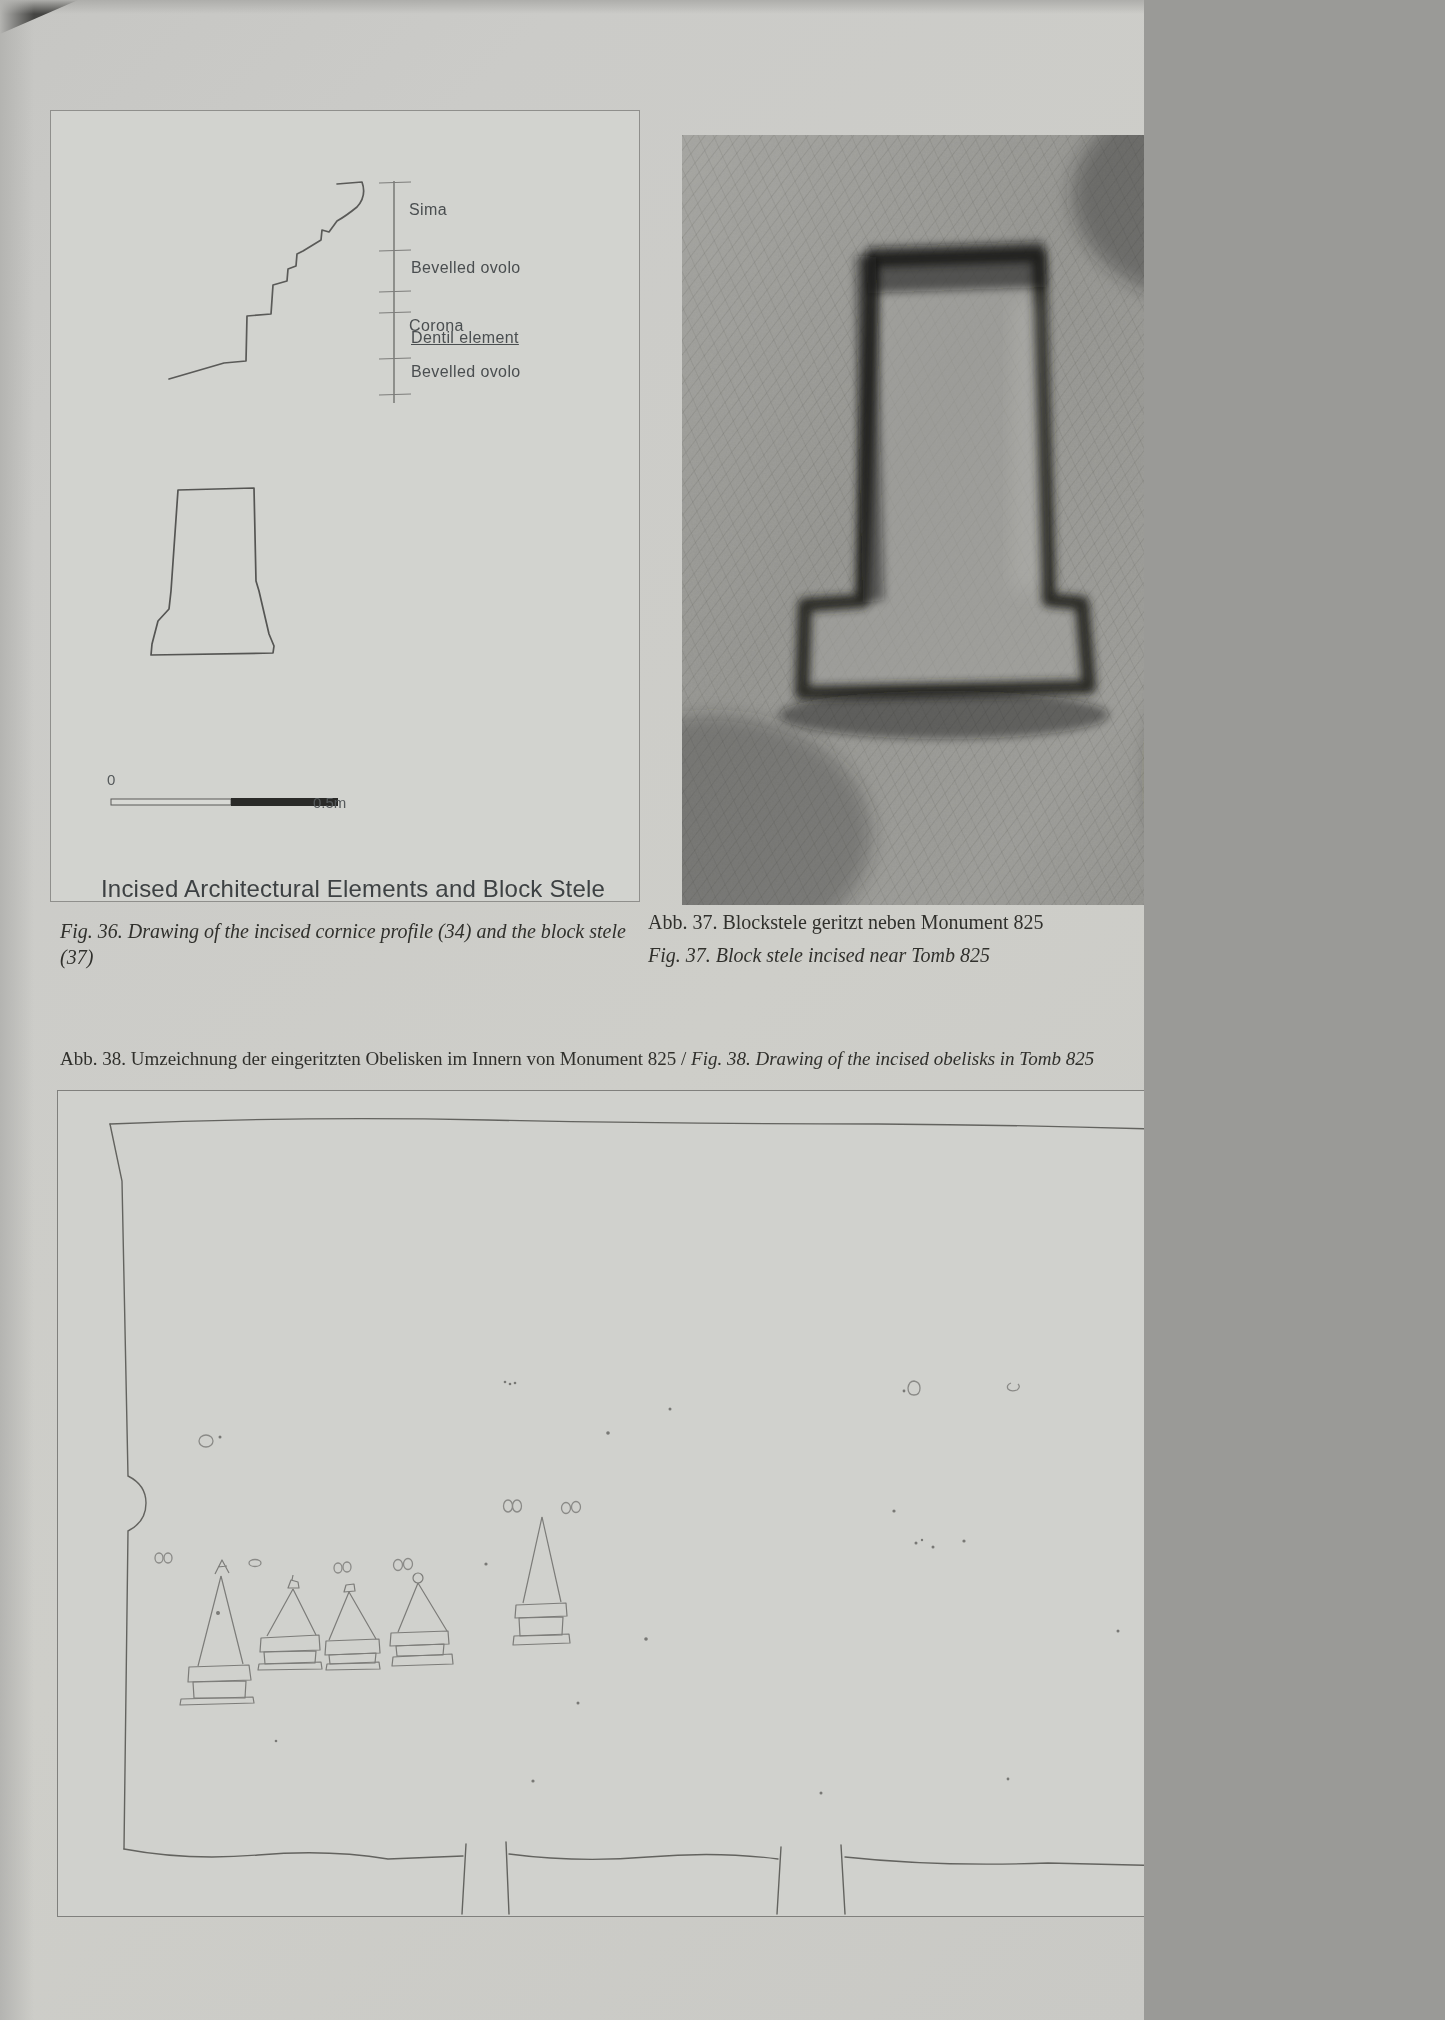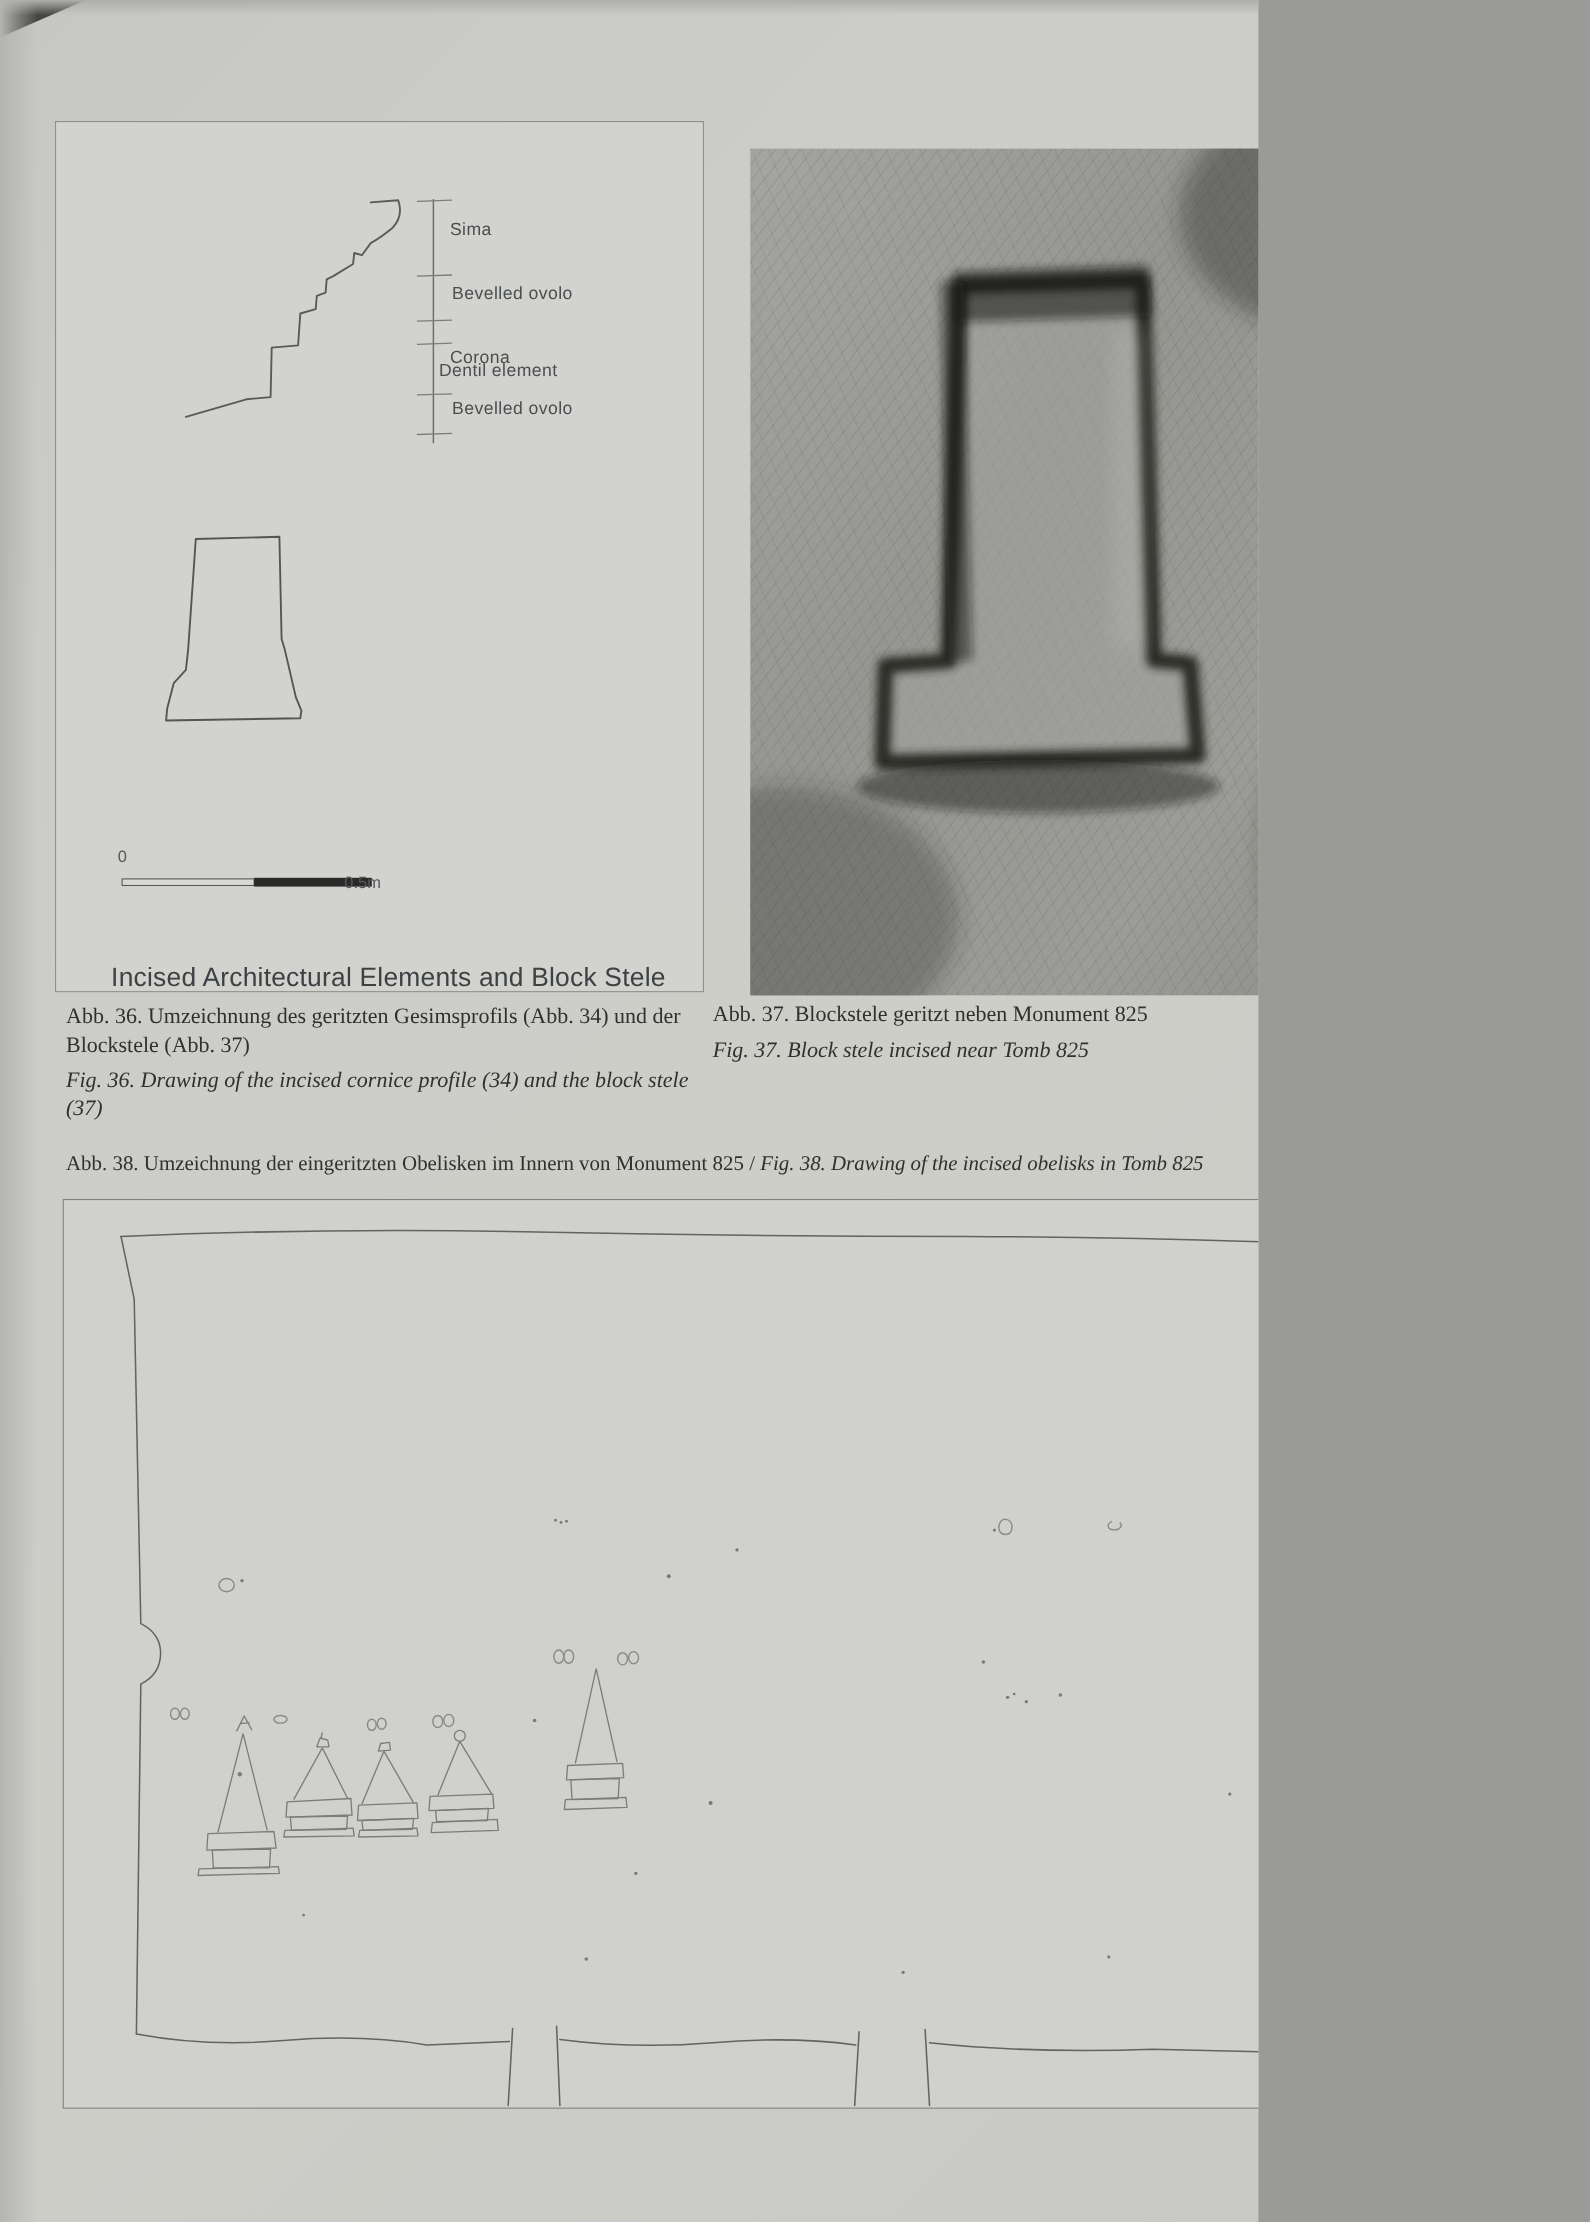--- a/index.html
+++ b/index.html
@@ -72,21 +72,21 @@
            L 100,544 L 101,533 L 107,510 L 118,498 L 120,480 Z" fill="none" stroke="#555553" stroke-width="1.7" stroke-linejoin="round"></path>
 
       <g>
         <rect x="60" y="688" width="120" height="6" fill="#d8d9d5" stroke="#5a5a58" stroke-width="1"></rect>
         <rect x="180" y="687" width="107" height="8" fill="#2a2a28"></rect>
       </g>
     </svg>
     <span class="profile-label" style="left:358px;top:90px;">Sima</span>
     <span class="profile-label" style="left:360px;top:148px;">Bevelled ovolo</span>
     <span class="profile-label" style="left:358px;top:178px;margin-top:28px;">Corona</span>
-    <span class="profile-label" style="left:348px;top:218px;">Dentil element</span>
+    <span class="profile-label" style="left:360px;top:218px;text-decoration:underline;">Dentil element</span>
     <span class="profile-label" style="left:360px;top:252px;">Bevelled ovolo</span>
     <span class="scale-num" style="left:56px;top:660px;">0</span>
     <span class="scale-num" style="left:262px;top:683px;">0.5m</span>
     <div class="fig36-title">Incised Architectural Elements and Block Stele</div>
   </div>
 
   <div class="abs photo">
     <svg width="570" height="770" viewBox="0 0 570 770">
       <defs>
         <linearGradient id="rockGrad" x1="0" y1="0" x2="1" y2="1">
@@ -133,21 +133,20 @@
         <path d="M190,125 L357,120 L367,465 L400,468 L407,552 L120,558 L123,470 L180,466 Z" fill="none" stroke="#23231f" stroke-width="14" stroke-linejoin="round" filter="url(#soft)" opacity="0.92"></path>
         <path d="M184,112 L362,106 L364,152 L186,158 Z" fill="rgba(25,25,21,.55)" filter="url(#soft)"></path>
         <path d="M173,120 L194,122 L202,465 L181,468 Z" fill="rgba(22,22,19,.5)" filter="url(#soft)"></path>
         <ellipse cx="262" cy="580" rx="165" ry="24" fill="rgba(28,28,24,.45)" filter="url(#soft)"></ellipse>
         <rect x="330" y="165" width="28" height="290" fill="rgba(205,205,199,.22)" filter="url(#soft2)"></rect>
       </g>
     </svg>
   </div>
 
   <div class="abs caption cap36">
-    <div>Abb. 36. Umzeichnung des geritzten Gesimsprofils (Abb. 34) und der Blockstele (Abb. 37)</div>
     <div class="cap-en">Fig. 36. Drawing of the incised cornice profile (34) and the block stele (37)</div>
   </div>
   <div class="abs caption cap37">
     <div>Abb. 37. Blockstele geritzt neben Monument 825</div>
     <div class="cap-en">Fig. 37. Block stele incised near Tomb 825</div>
   </div>
 
   <div class="abs cap38">
     <span>Abb. 38. Umzeichnung der eingeritzten Obelisken im Innern von Monument 825 / </span><span class="en">Fig. 38. Drawing of the incised obelisks in Tomb 825</span>
   </div>

